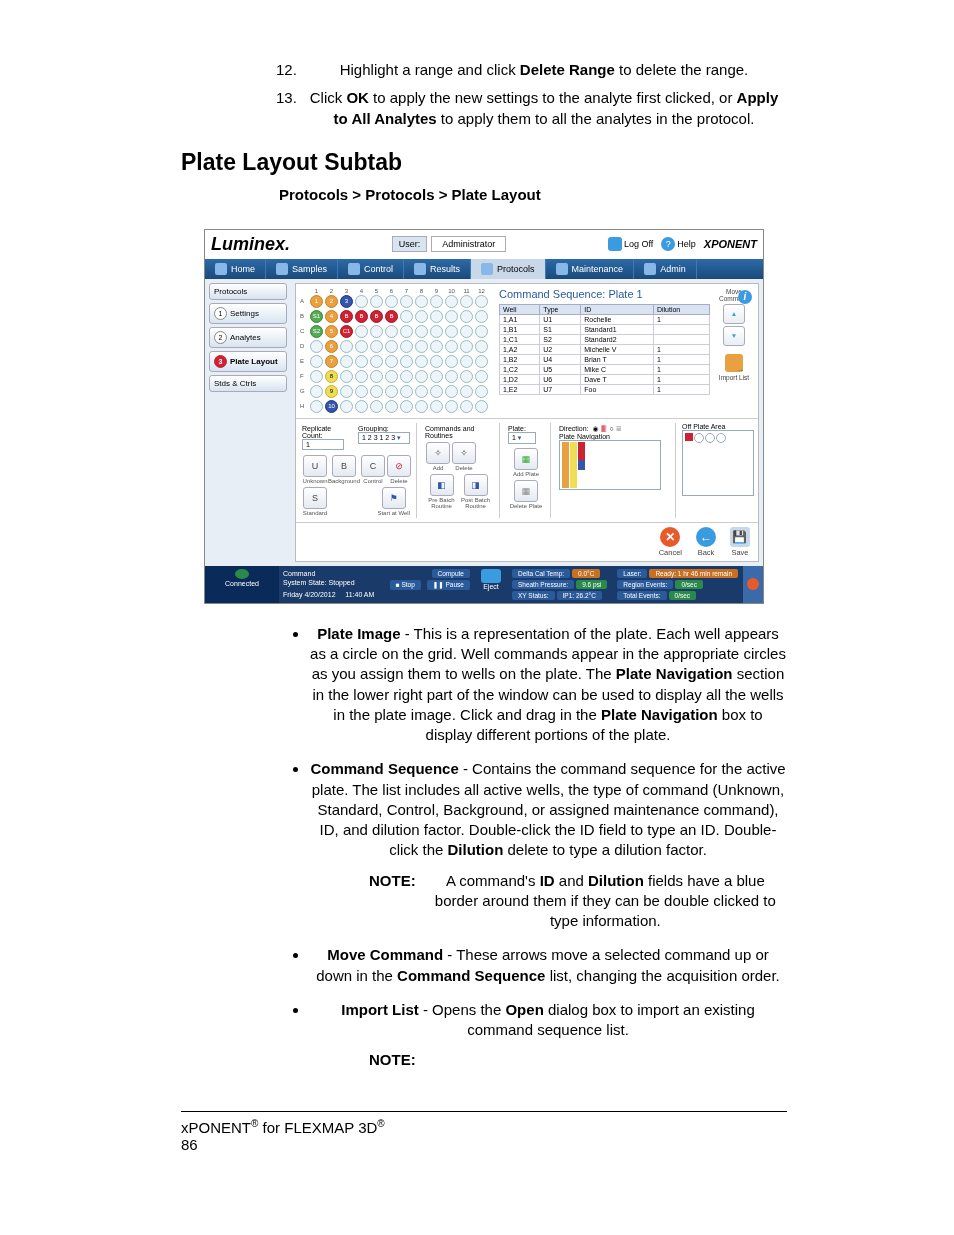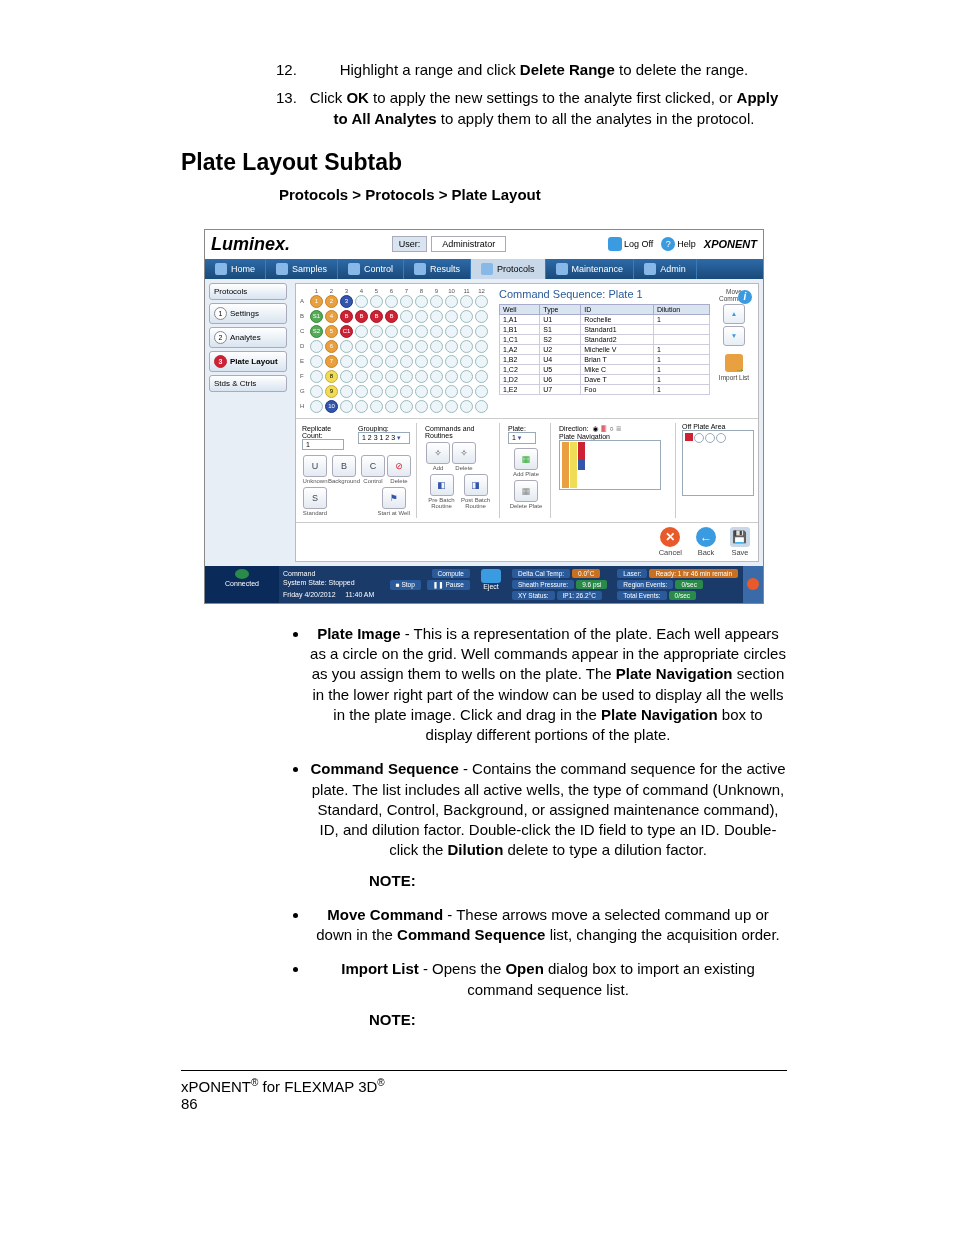--- a/index.html
+++ b/index.html
@@ -650,20 +650,21 @@
 
   <div class="content">
     <ul class="bullets">
       <li>
         <b>Plate Image</b><span> - This is a representation of the plate. Each well appears as a circle on the grid. Well commands appear in the appropriate circles as you assign them to wells on the plate. The </span><b>Plate Navigation</b><span> section in the lower right part of the window can be used to display all the wells in the plate image. Click and drag in the </span><b>Plate Navigation</b><span> box to display different portions of the plate.</span>
       </li>
       <li>
         <b>Command Sequence</b><span> - Contains the command sequence for the active plate. The list includes all active wells, the type of command (Unknown, Standard, Control, Background, or assigned maintenance command), ID, and dilution factor. Double-click the ID field to type an ID. Double-click the </span><b>Dilution</b><span> delete to type a dilution factor.</span>
         <div class="note">
           <span class="note-label">NOTE:</span>
+          <span><span>A command's </span><b>ID</b><span> and </span><b>Dilution</b><span> fields have a blue border around them if they can be double clicked to type information.</span></span>
         </div>
       </li>
       <li>
         <b>Move Command</b><span> - These arrows move a selected command up or down in the </span><b>Command Sequence</b><span> list, changing the acquisition order.</span>
       </li>
       <li>
         <b>Import List</b><span> - Opens the </span><b>Open</b><span> dialog box to import an existing command sequence list.</span>
         <div class="note">
           <span class="note-label">NOTE:</span>
         </div>

